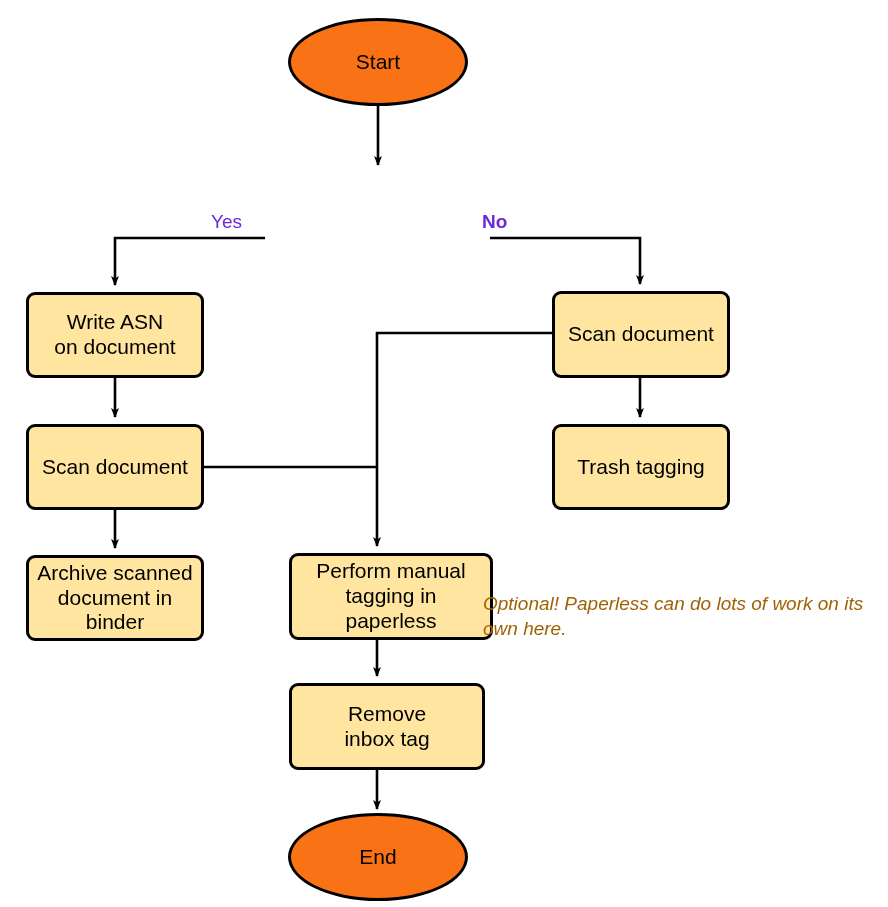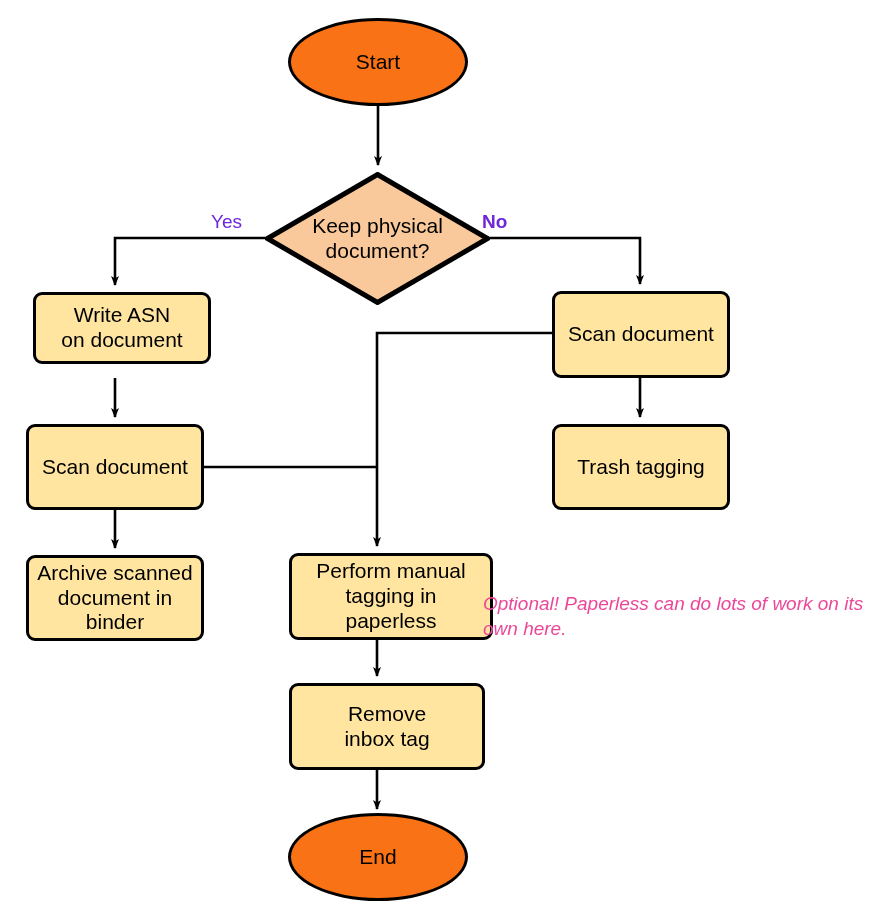--- a/index.html
+++ b/index.html
@@ -82,21 +82,21 @@
     color: #6d28d9;
     background: transparent;
     z-index: 3;
     white-space: nowrap;
   }
   
   .annotation {
     position: absolute;
     font-size: 19px;
     font-style: italic;
-    color: #ec4899;
+    color: #a16207;
     line-height: 1.32;
     z-index: 3;
   }
 </style>
 </head>
 <body>
 
 <div id="canvas">
 
   <svg id="edges" viewBox="0 0 888 907" width="888" height="907" xmlns="http://www.w3.org/2000/svg">
@@ -130,29 +130,22 @@
     </g>
   </svg>
 
   <span class="edge-label" style="left:211px; top:211px;">Yes</span>
   <span class="edge-label" style="left:482px; top:211px;font-weight:bold;">No</span>
 
   <div class="node terminator" style="left:288px; top:18px; width:180px; height:88px;">
     <span class="node-label">Start</span>
   </div>
 
-  <div class="node decision" style="left:265px; top:172px; width:225px; height:133px;">
-    <svg class="diamond-shape" viewBox="0 0 225 133" preserveAspectRatio="none" xmlns="http://www.w3.org/2000/svg">
-      <polygon points="112.5,2.5 222.5,66.5 112.5,130.5 2.5,66.5" fill="#fac99b" stroke="#000000" stroke-width="5" stroke-linejoin="miter" vector-effect="non-scaling-stroke"></polygon>
-    </svg>
-    <span class="node-label">Keep physical
-document?</span>
-  </div>
 
-  <div class="node process" style="left:33px; top:292px; width:178px; height:72px;">
+  <div class="node process" style="left:26px; top:292px; width:178px; height:86px;">
     <span class="node-label">Write ASN
 on document</span>
   </div>
 
   <div class="node process" style="left:26px; top:424px; width:178px; height:86px;">
     <span class="node-label">Scan document</span>
   </div>
 
   <div class="node process" style="left:26px; top:555px; width:178px; height:86px;align-items:center;">
     <span class="node-label">Archive scanned

